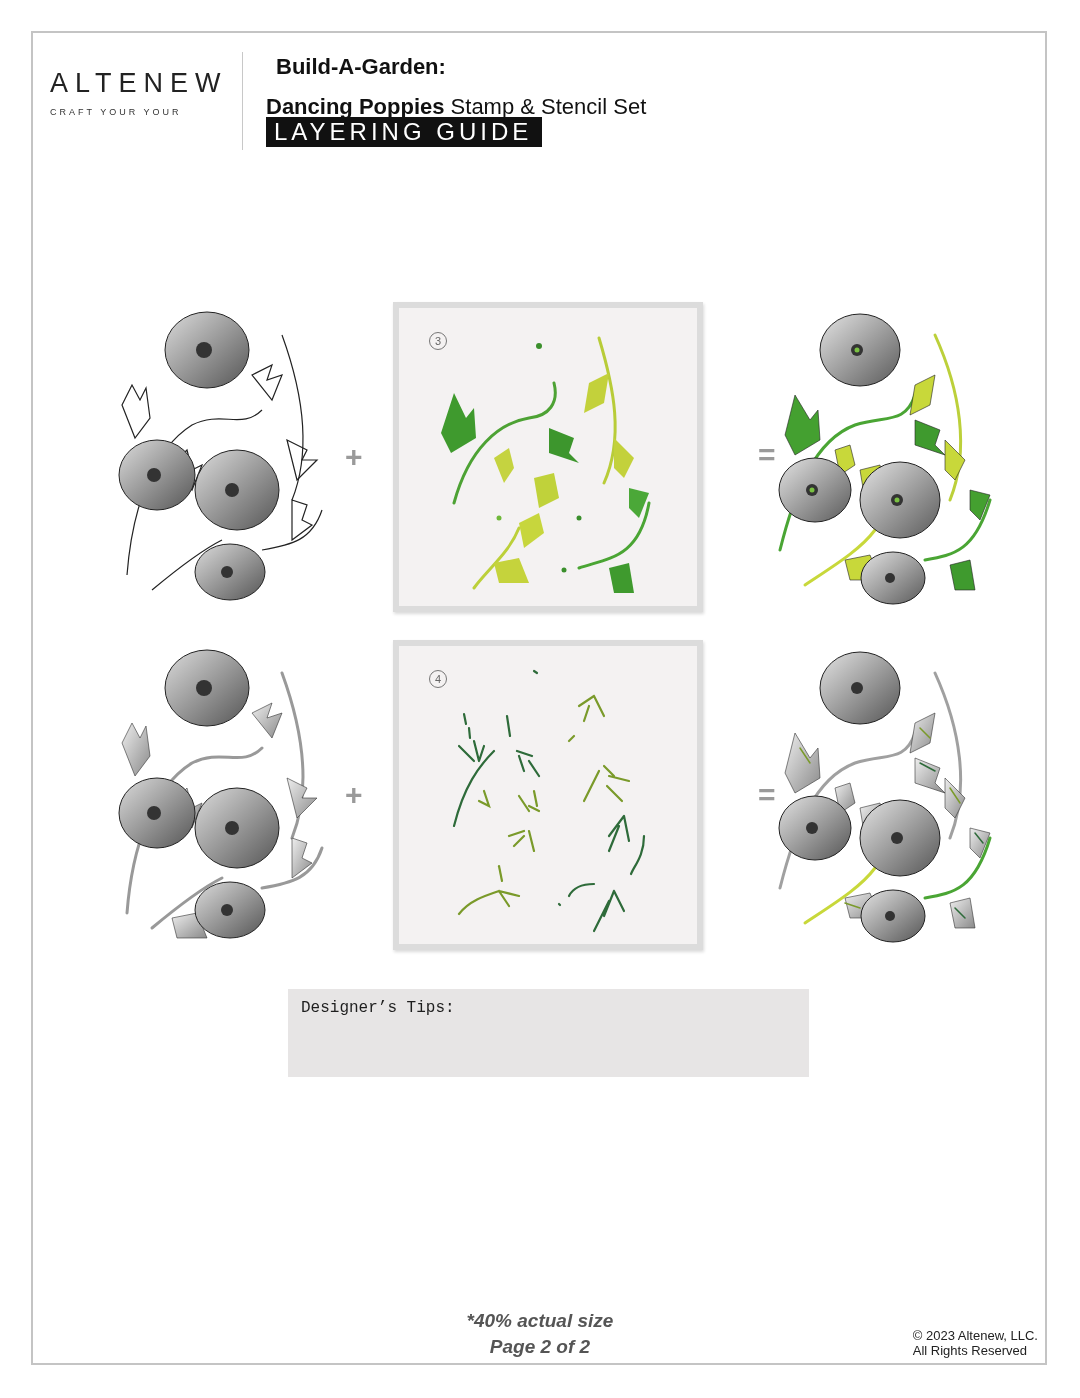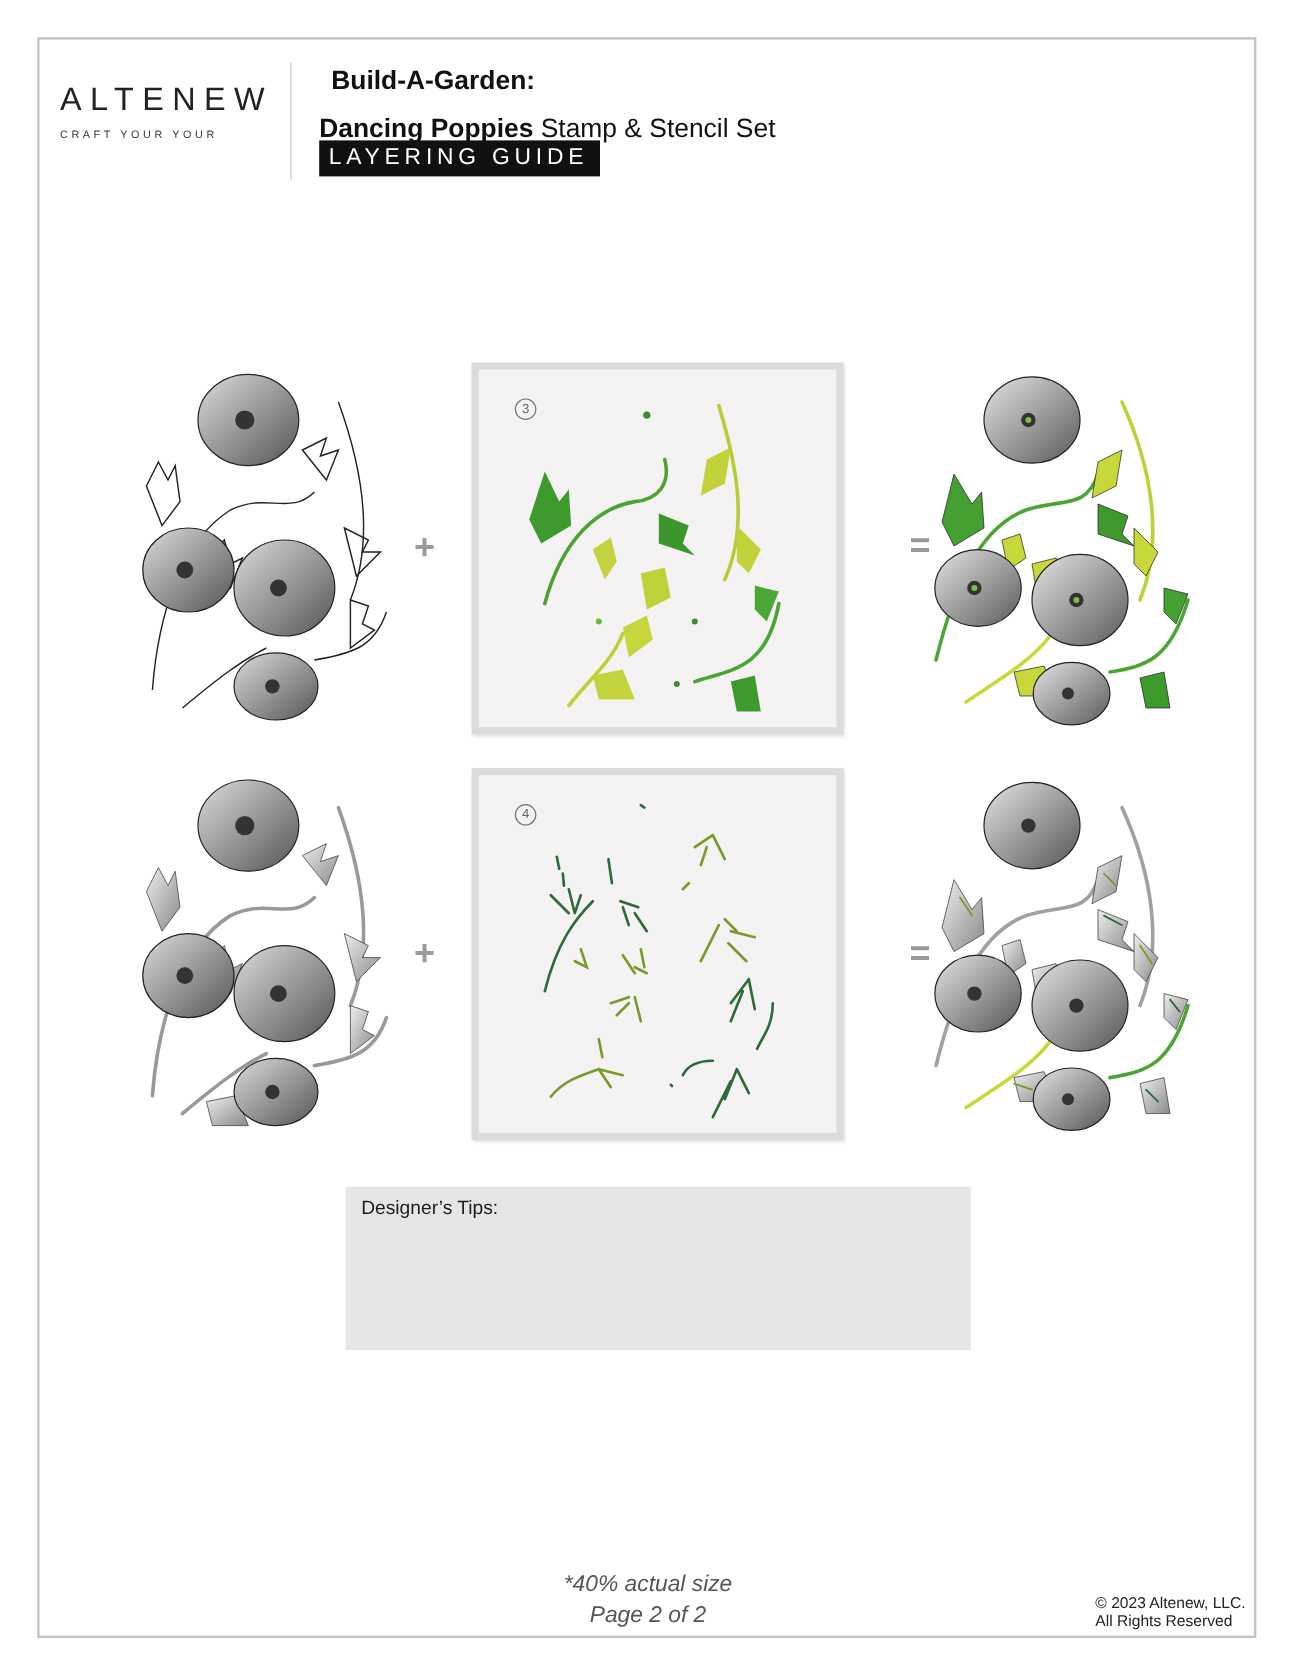--- a/index.html
+++ b/index.html
@@ -5,34 +5,34 @@
   html, body { margin:0; padding:0; background:#fff; }
   body { width:1080px; height:1398px; position:relative; overflow:hidden; font-family:"Liberation Sans", sans-serif; color:#111; }
   .frame { position:absolute; left:31px; top:31px; width:1016px; height:1334px; border:2px solid #c4c4c4; box-sizing:border-box; }
   .logo { position:absolute; left:50px; top:68px; width:180px; text-align:left; }
   .logo-word { font-size:27px; letter-spacing:7px; color:#222; font-weight:normal; position:relative; }
   .logo-tag { font-size:9px; letter-spacing:3px; color:#333; margin-top:8px; }
   .vdiv { position:absolute; left:242px; top:52px; width:1px; height:98px; background:#c8c8c8; }
   .title1 { position:absolute; left:276px; top:54px; font-size:22px; font-weight:bold; }
   .title2 { position:absolute; left:266px; top:82px; font-size:22px;margin-top:12px; }
   .title2 b { font-weight:bold; }
-  .badge { position:absolute; left:266px; top:117px; background:#111; color:#fff; font-size:19px; letter-spacing:4px; padding:2px 10px 2px 8px; height:26px; line-height:26px; }
+  .badge { position:absolute; left:266px; top:117px; background:#111; color:#fff; font-size:24px; letter-spacing:4px; padding:2px 10px 2px 8px; height:26px; line-height:26px; }
 
   .row { position:absolute; left:0; width:1080px; }
   .art { position:absolute; width:230px; height:300px; }
   .stencil { position:absolute; width:310px; height:310px; background:#f4f2f2; border:6px solid #dcdcdc; box-sizing:border-box; box-shadow:1px 2px 3px rgba(0,0,0,0.15); }
   .stencil .num { position:absolute; left:30px; top:24px; width:16px; height:16px; border:1px solid #777; border-radius:50%; font-size:11px; line-height:16px; text-align:center; color:#666; }
   .op { position:absolute; font-size:30px; color:#9a9a9a; font-weight:bold; }
   svg { display:block; }
 
-  .tips { position:absolute; left:288px; top:989px; width:521px; height:136px; background:#e7e5e5; box-sizing:border-box; padding:9px 13px; }
+  .tips { position:absolute; left:288px; top:989px; width:521px; height:88px; background:#e7e5e5; box-sizing:border-box; padding:9px 13px;font-family:Liberation Mono, monospace; }
   .tips-title { font-size:16px; color:#1e1e1e; line-height:20px; }
   .tips-body { font-size:16.5px; color:#4a4a4a; line-height:20px; }
 
-  .foot-note { position:absolute; left:440px; top:1308px; width:200px; text-align:center; font-style:italic; font-size:19px; color:#555; line-height:26px; }
+  .foot-note { position:absolute; left:440px; top:1308px; width:200px; text-align:center; font-style:italic; font-size:19px; color:#555; line-height:26px;font-weight:bold; }
   .copy { position:absolute; right:42px; top:1328px; text-align:left; font-size:13px; color:#222; line-height:15px; }
   .copy span { display:block; }
 </style>
 </head>
 <body>
 
 <div class="frame"></div>
 
 <div class="logo">
   <div class="logo-word">

